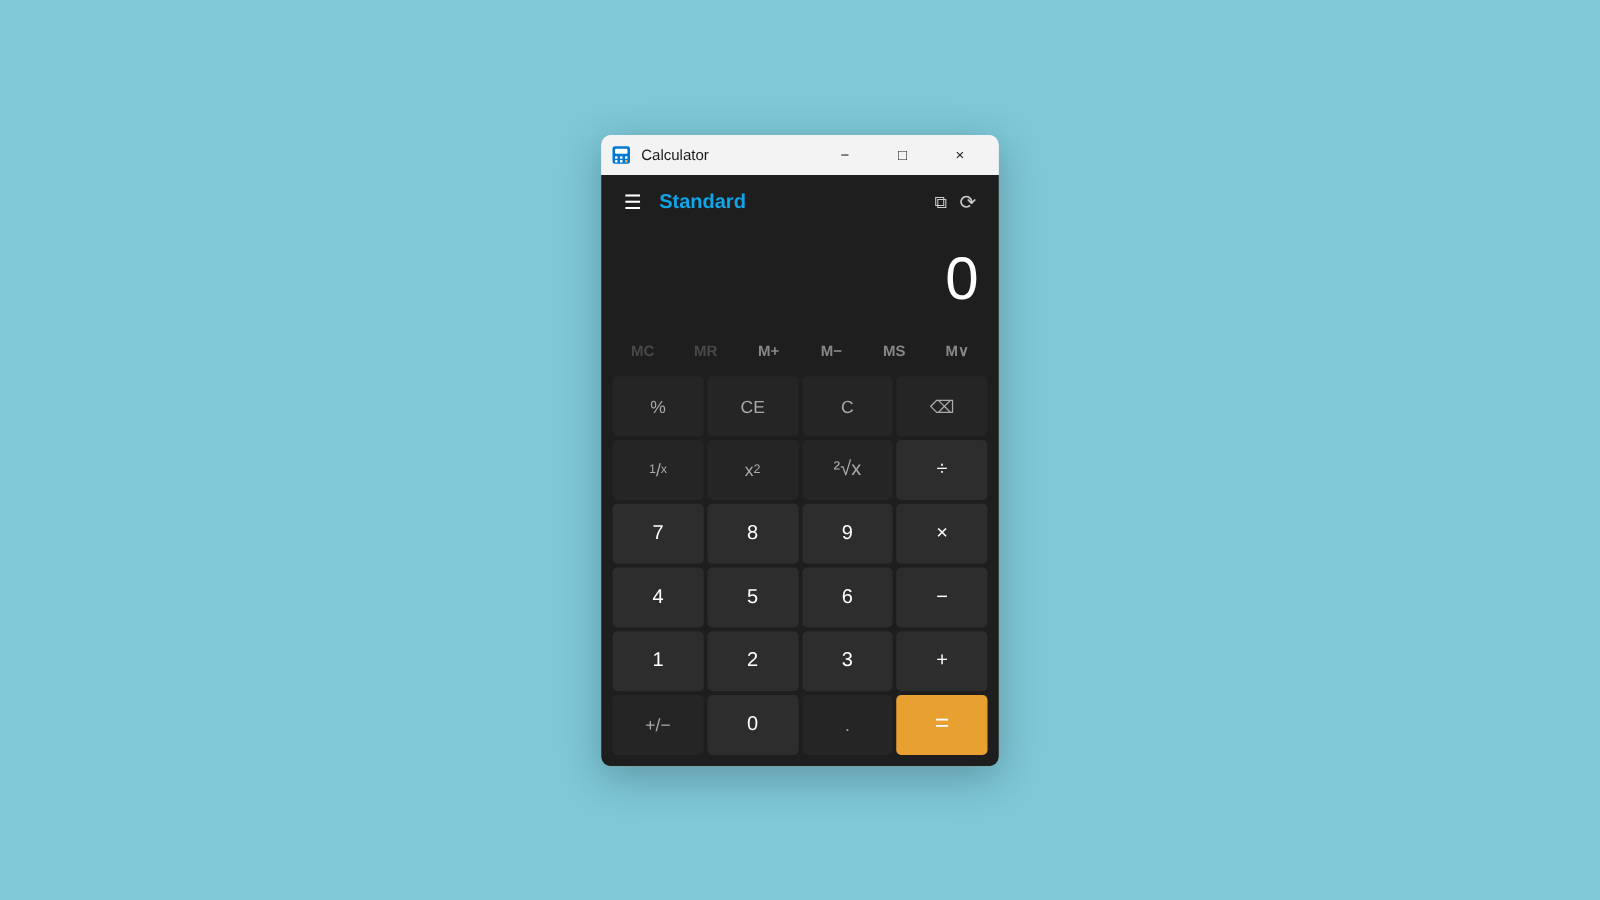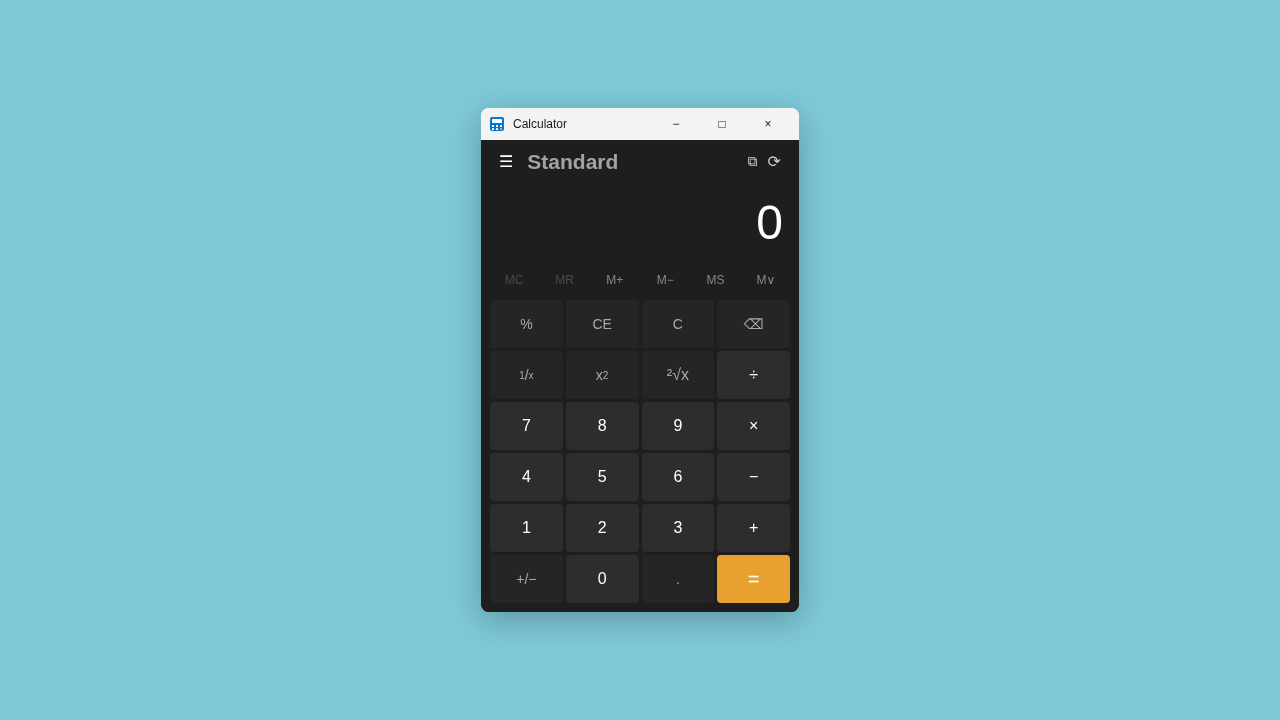--- a/index.html
+++ b/index.html
@@ -88,22 +88,22 @@
       font-size: 16px;
       padding: 4px 6px;
       border-radius: 4px;
       display: flex;
       align-items: center;
       justify-content: center;
     }
 
     .calc-title {
       flex: 1;
-      color: #a3a3a3;
-      font-size: 21px;
+      color: #0ea5e9;
+      font-size: 16px;
       font-weight: 600;
       margin-left: 8px;
     }
 
     .snap-btn {
       background: none;
       border: none;
       cursor: pointer;
       color: #cccccc;
       font-size: 14px;
@@ -152,20 +152,21 @@
     .mem-btn {
       background: none;
       border: none;
       cursor: pointer;
       color: #888888;
       font-size: 12px;
       padding: 6px 2px;
       text-align: center;
       border-radius: 4px;
       font-family: 'Segoe UI', sans-serif;
+      font-weight: bold;
     }
     .mem-btn.disabled { opacity: 0.4; cursor: default; }
 
     
     .btn-grid {
       display: grid;
       grid-template-columns: repeat(4, 1fr);
       gap: 1px;
       background: #1e1e1e;
       padding: 4px 8px 8px;

